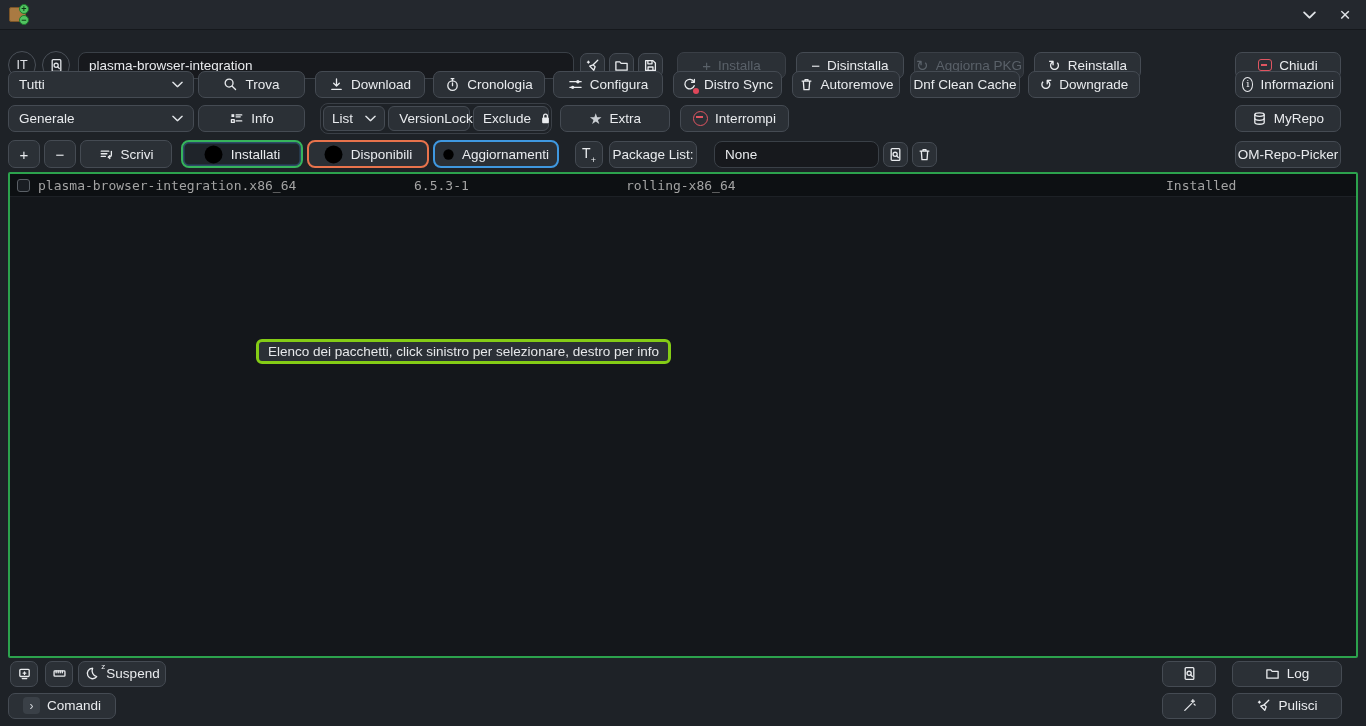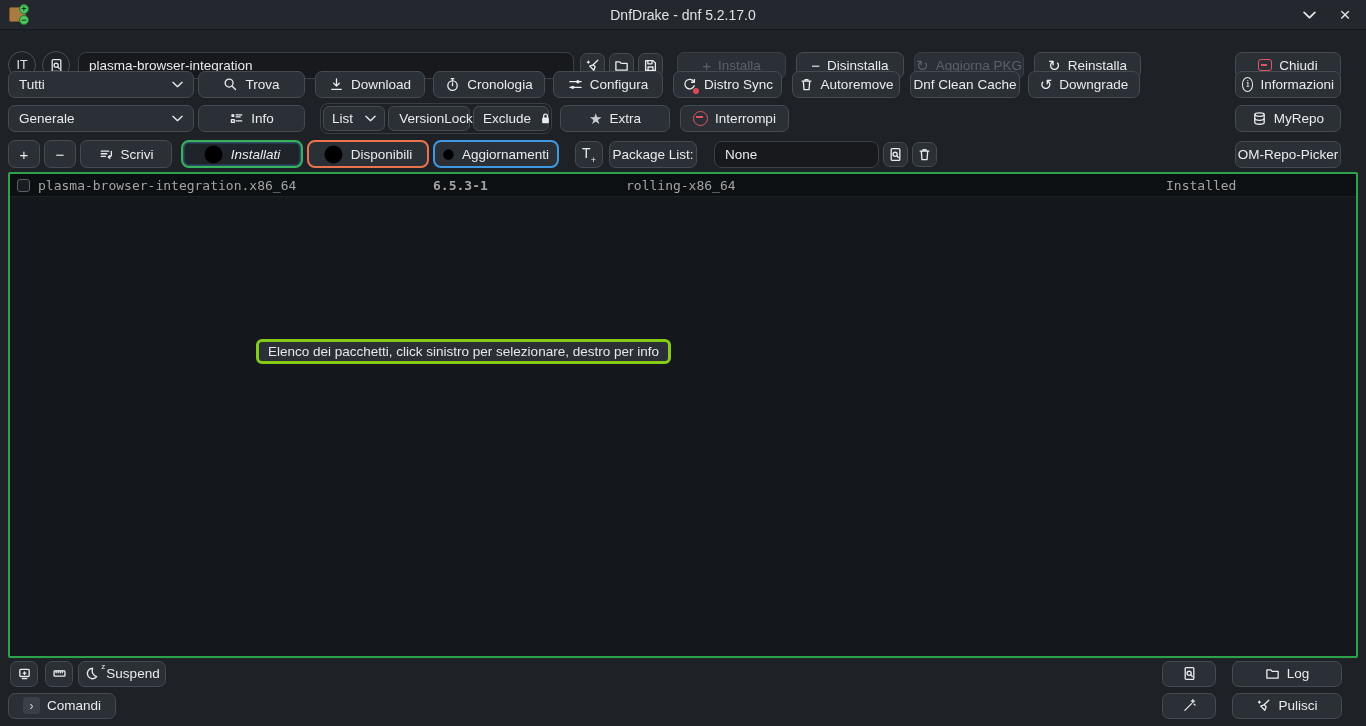--- a/index.html
+++ b/index.html
@@ -72,41 +72,41 @@
   .syncdot { position:absolute; right:-2px; bottom:-2px; width:6px; height:6px; border-radius:50%; background:#e0475a; }
   .relic { position:relative; }
   .tplus { font-size:14px; position:relative; }
   .tplus sub { font-size:9px; position:relative; top:2px; }
 
   
   .tab {
     height:28px; display:flex; align-items:center; justify-content:center; gap:8px;
     background:#2b3036; border-radius:8px; flex:0 0 auto; padding:0 8px;
   }
-  .tab.green  { border:2px solid #36b45c; background:#1f242a; box-shadow:inset 0 0 0 1.5px #2d4a68;font-style:italic; }
+  .tab.green  { border:2px solid #36b45c; background:#1f242a; box-shadow:inset 0 0 0 1.5px #2d4a68; }
   .tab.orange { border:2px solid #e8734c; }
   .tab.blue   { border:2px solid #3f98e0; }
   .tabic { width:19px; height:19px; }
 
   .grp { display:flex; align-items:center; gap:3px; border:1px solid #3a3f46; border-radius:8px; padding:1px 2px; flex:0 0 auto; height:31px; }
   .grp .select,.grp .btn { height:25px; border-radius:6px;padding-left:20px; }
 
   
   .listbox {
     position:absolute; left:8px; right:8px; top:172px; height:486px;
     background:#14171b; border:2px solid #2ca24d; border-radius:2px;
   }
   .pkg-row {
     position:relative; height:23px; background:#0d1013; border-bottom:1px solid #1d2126;
     font-family:"DejaVu Sans Mono", monospace; font-size:13px; color:#a3a3a3;
     display:flex; align-items:center;
   }
   .pkg-row .cbx { position:absolute; left:7px; top:5px; width:13px; height:13px; border:1px solid #5a6066; border-radius:3px; background:#1a1e23; }
   .pkg-col-name    { position:absolute; left:28px; }
-  .pkg-col-version { position:absolute; left:423px;font-weight:bold; }
+  .pkg-col-version { position:absolute; left:404px; }
   .pkg-col-repo    { position:absolute; left:616px; }
   .pkg-col-status  { position:absolute; left:1156px; }
   .tooltip {
     position:absolute; left:256px; top:339px; height:25px;
     background:#2b3036; border:3px solid #84cc16; border-radius:6px;
     display:flex; align-items:center; padding:0 9px; color:#e6e8ea; font-size:13.5px; white-space:nowrap;
   }
 
   
   .bbar { position:absolute; left:8px; right:24px; height:27px; display:flex; align-items:center; }
@@ -200,21 +200,20 @@
         <polyline points="1,1 6,6 11,1" fill="none"></polyline>
       </symbol>
     <symbol id="i-tabinstall" viewBox="0 0 19 19">
         <circle class="cbg" cx="9.5" cy="9.5" r="9" stroke="none"></circle>
         <path class="arrow" d="M9.5 4.6v5.2M6.6 7.6l2.9 2.9 2.9-2.9M6.2 13.6h6.6"></path>
       </symbol>
   </defs>
 </svg>
 
 <div class="titlebar">
-  <span class="title-text">DnfDrake - dnf 5.2.17.0</span>
   <span class="appicon">
     <span class="badge plus">+</span>
     <span class="badge minus">−</span>
   </span>
   <span class="win-btn min chev">
       <svg viewBox="0 0 12 7">
         <use href="#i-chev"></use>
       </svg>
     </span>
   <span class="win-btn close">×</span>

